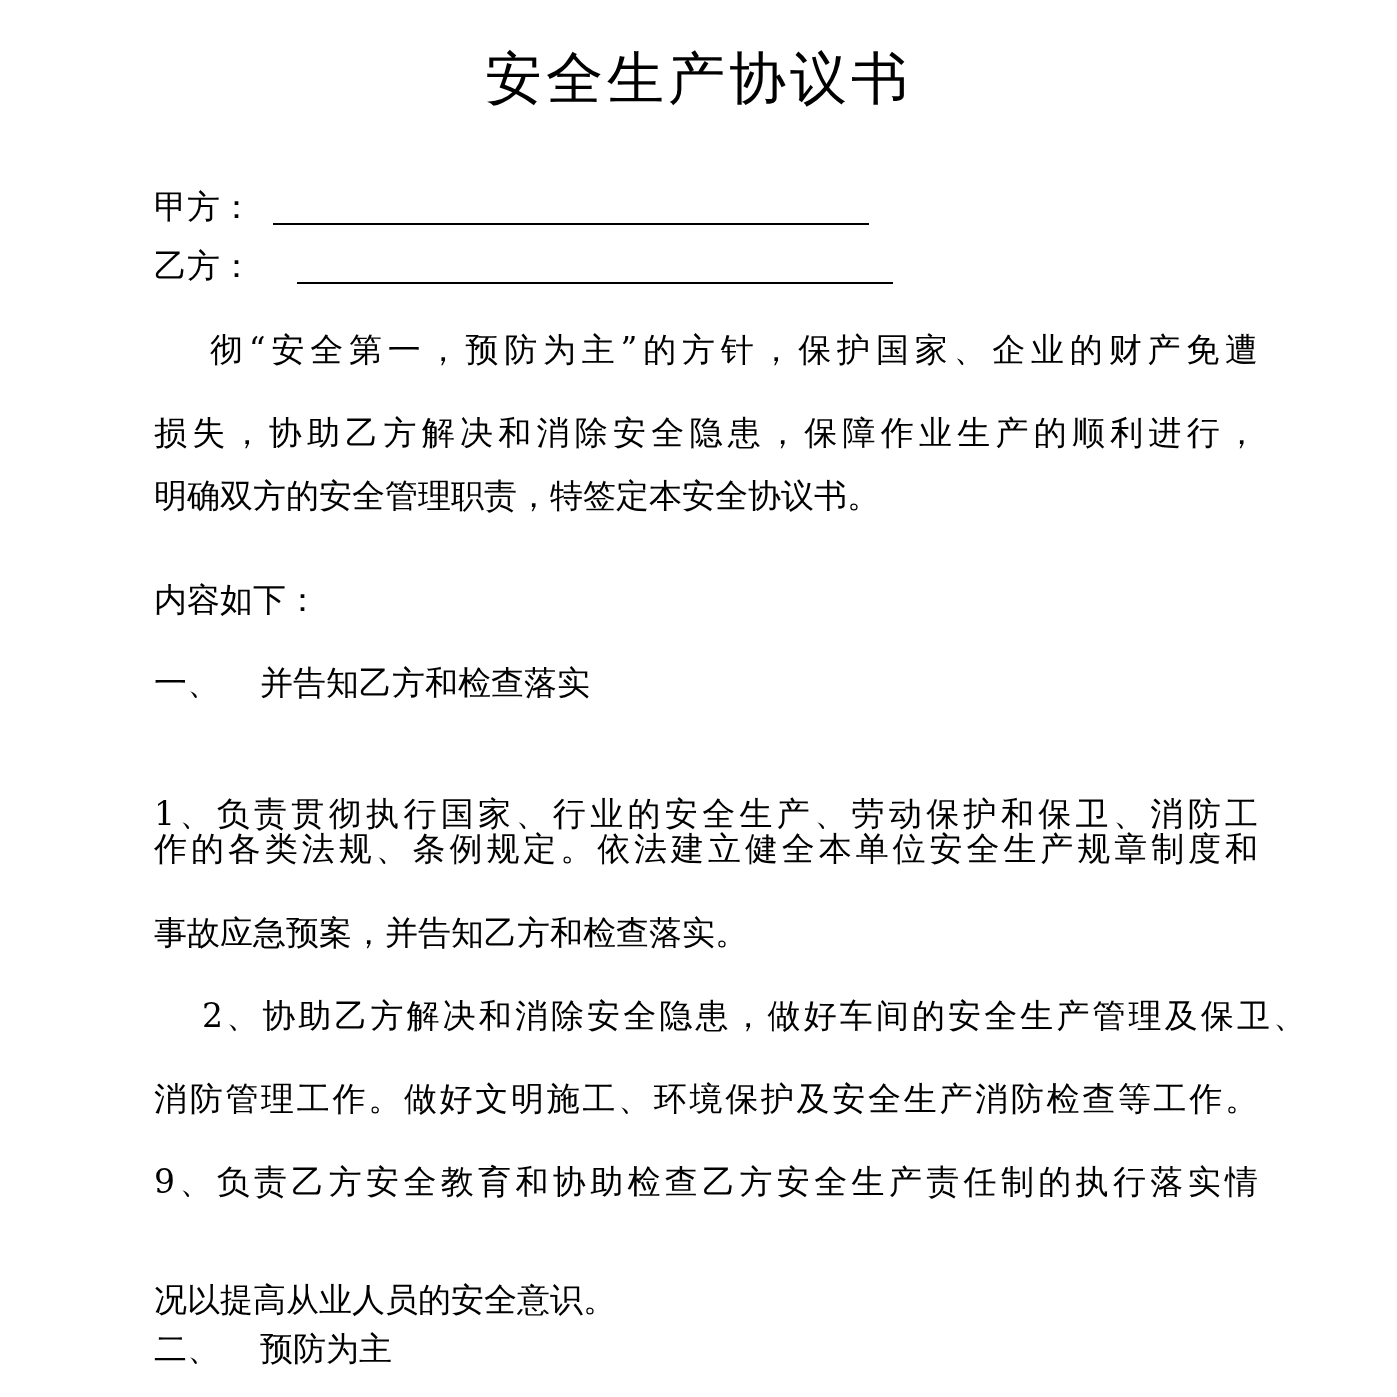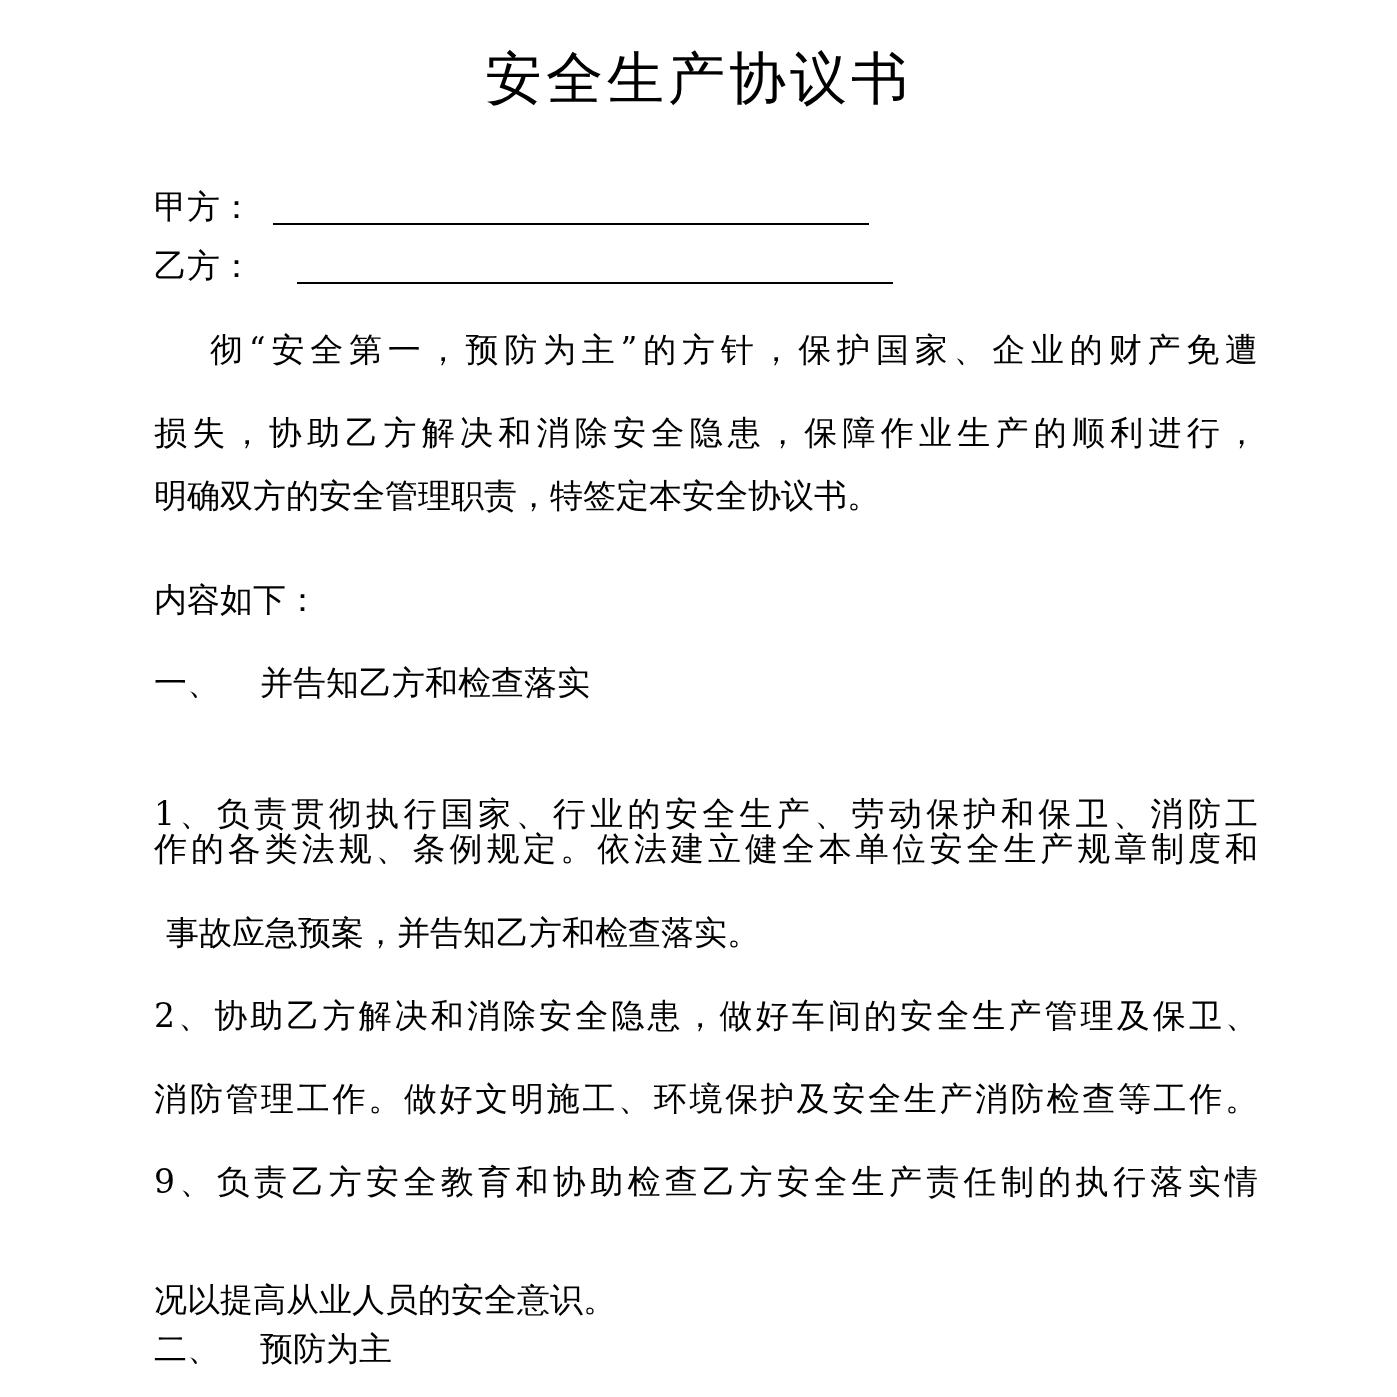--- a/index.html
+++ b/index.html
@@ -43,23 +43,23 @@
   <div class="line" style="top:476px;">明确双方的安全管理职责，特签定本安全协议书。</div>
 
   <div class="line" style="top:580px;">内容如下：</div>
 
   <div class="line" style="top:663px;">
     <span>一、</span><span style="display:inline-block;width:40px;"></span><span>并告知乙方和检查落实</span>
   </div>
 
   <div class="line just" style="top:746px;margin-top:48px;">1、负责贯彻执行国家、行业的安全生产、劳动保护和保卫、消防工</div>
   <div class="line just" style="top:829px;">作的各类法规、条例规定。依法建立健全本单位安全生产规章制度和</div>
-  <div class="line" style="top:913px;margin-left:12px;">事故应急预案，并告知乙方和检查落实。</div>
+  <div class="line" style="top:913px;">事故应急预案，并告知乙方和检查落实。</div>
 
-  <div class="line just" style="top:996px;">2、协助乙方解决和消除安全隐患，做好车间的安全生产管理及保卫、</div>
+  <div class="line just" style="top:996px;margin-left:48px;">2、协助乙方解决和消除安全隐患，做好车间的安全生产管理及保卫、</div>
   <div class="line just" style="top:1079px;">消防管理工作。做好文明施工、环境保护及安全生产消防检查等工作。</div>
 
   <div class="line just" style="top:1162px;">9、负责乙方安全教育和协助检查乙方安全生产责任制的执行落实情</div>
   <div class="line" style="top:1280px;text-align:right;">况以提高从业人员的安全意识。</div>
 
   <div class="line" style="top:1329px;">
     <span>二、</span><span style="display:inline-block;width:40px;"></span><span>预防为主</span>
   </div>
 </div>
 

